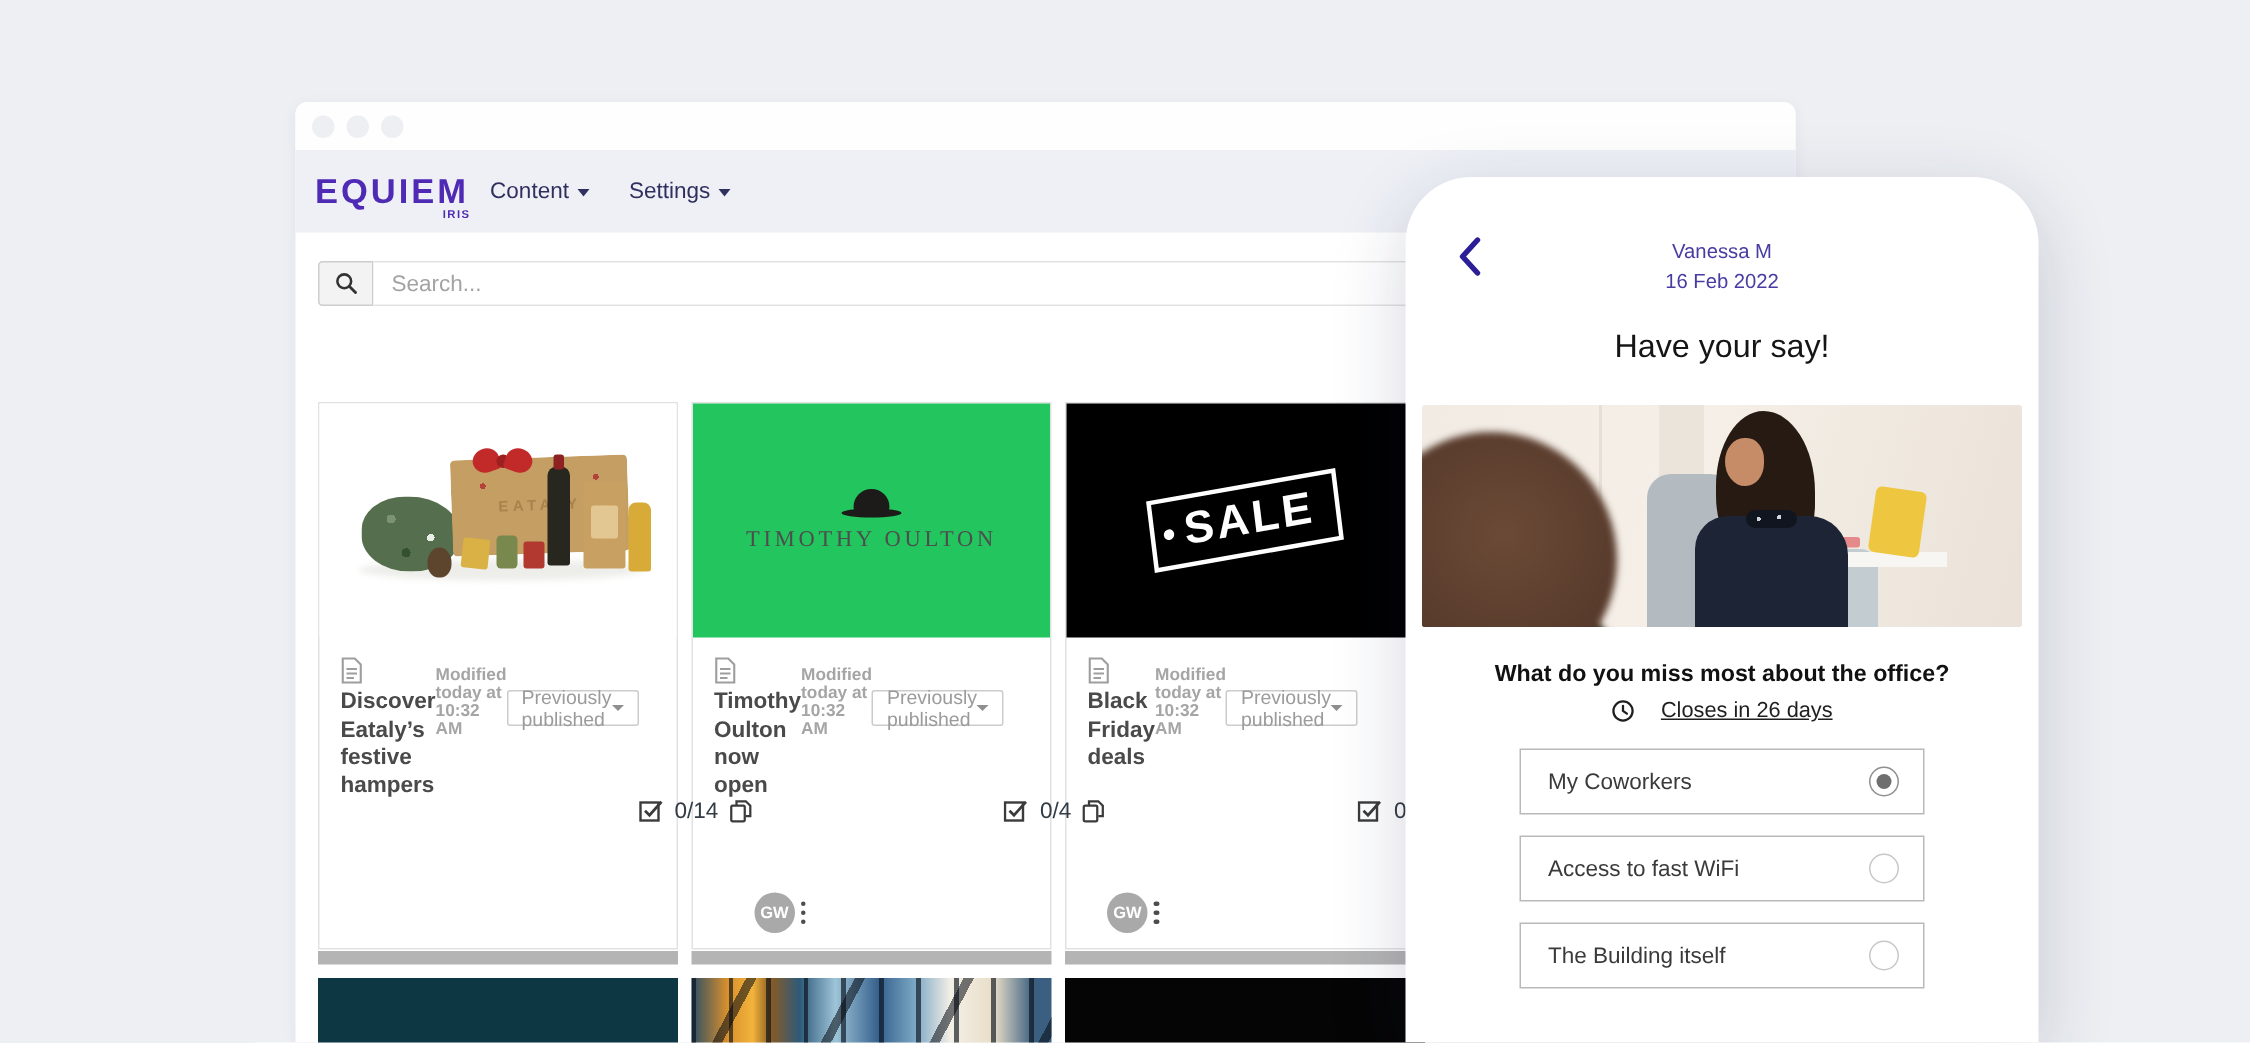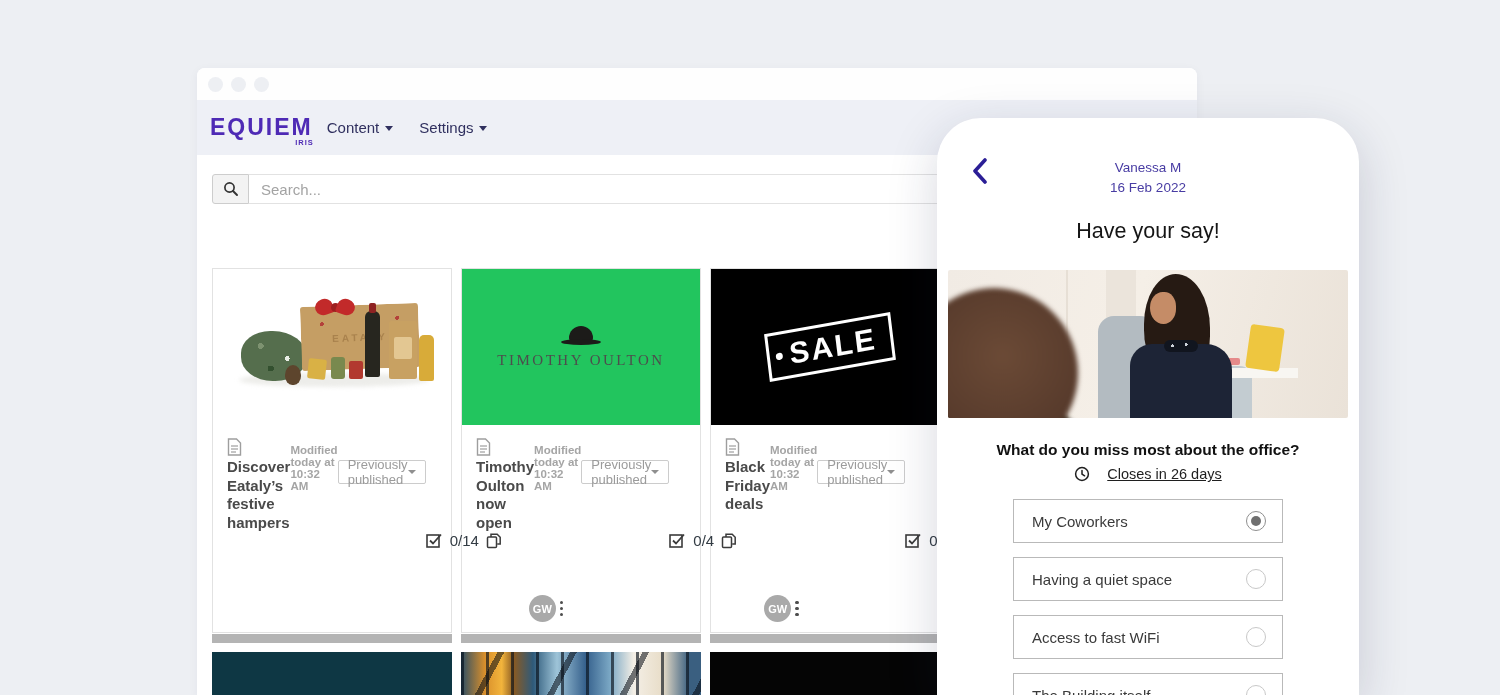--- a/index.html
+++ b/index.html
@@ -45,21 +45,21 @@
   .card-body{flex:1;padding:13px 14px 10px 14px;display:flex;flex-direction:row;position:relative;}
   .card-title{font-size:15px;font-weight:bold;color:#4a4a4a;line-height:1.25;min-height:38px;}
   .doc-ic{display:inline-block;vertical-align:-3px;margin-right:7px;}
   .modified{font-size:11.5px;color:#a5a5a5;margin-top:6px;font-weight:bold;}
   .dropdown{margin-top:22px;height:24px;border:1px solid #ccc;border-radius:2px;display:flex;align-items:center;
     box-sizing:border-box;padding:0 9px;cursor:pointer;}
   .dropdown span{font-size:13px;color:#9b9b9b;flex:1;}
   .dd-caret{width:0;height:0;border-left:4px solid transparent;border-right:4px solid transparent;border-top:4.5px solid #8f8f8f;}
   .stats{margin-top:20px;display:flex;align-items:center;gap:7px;}
   .stats .count{font-size:15px;color:#333c44;}
-  .card-footer{margin-top:auto;display:flex;align-items:center;margin-left:26px;}
+  .card-footer{margin-top:auto;display:flex;align-items:center;}
   .avatar{width:27px;height:27px;border-radius:50%;background:#a9a9a9;color:#fff;font-size:11px;font-weight:bold;
     display:flex;align-items:center;justify-content:center;}
   .kebab{margin-left:auto;display:flex;flex-direction:column;gap:2.5px;padding:4px;cursor:pointer;}
   .kebab i{width:3.5px;height:3.5px;border-radius:50%;background:#4d4d4d;display:block;}
   .card-bar{height:9px;background:#b4b4b4;margin-top:1px;}
   .thumb{width:240px;height:120px;margin-top:9px;position:relative;overflow:hidden;}
 
   
   
   .art-eataly{background:#fff;}
@@ -386,24 +386,20 @@
     </svg>
     <span>Closes in 26 days</span>
   </div>
 
   <div class="poll">
     <div class="poll-option">
       <span class="lbl">My Coworkers</span>
       <span class="radio selected"></span>
     </div>
     <div class="poll-option">
-      <span class="lbl">Having a quiet space</span>
-      <span class="radio"></span>
-    </div>
-    <div class="poll-option">
       <span class="lbl">Access to fast WiFi</span>
       <span class="radio"></span>
     </div>
     <div class="poll-option">
       <span class="lbl">The Building itself</span>
       <span class="radio"></span>
     </div>
   </div>
 </div>
 

